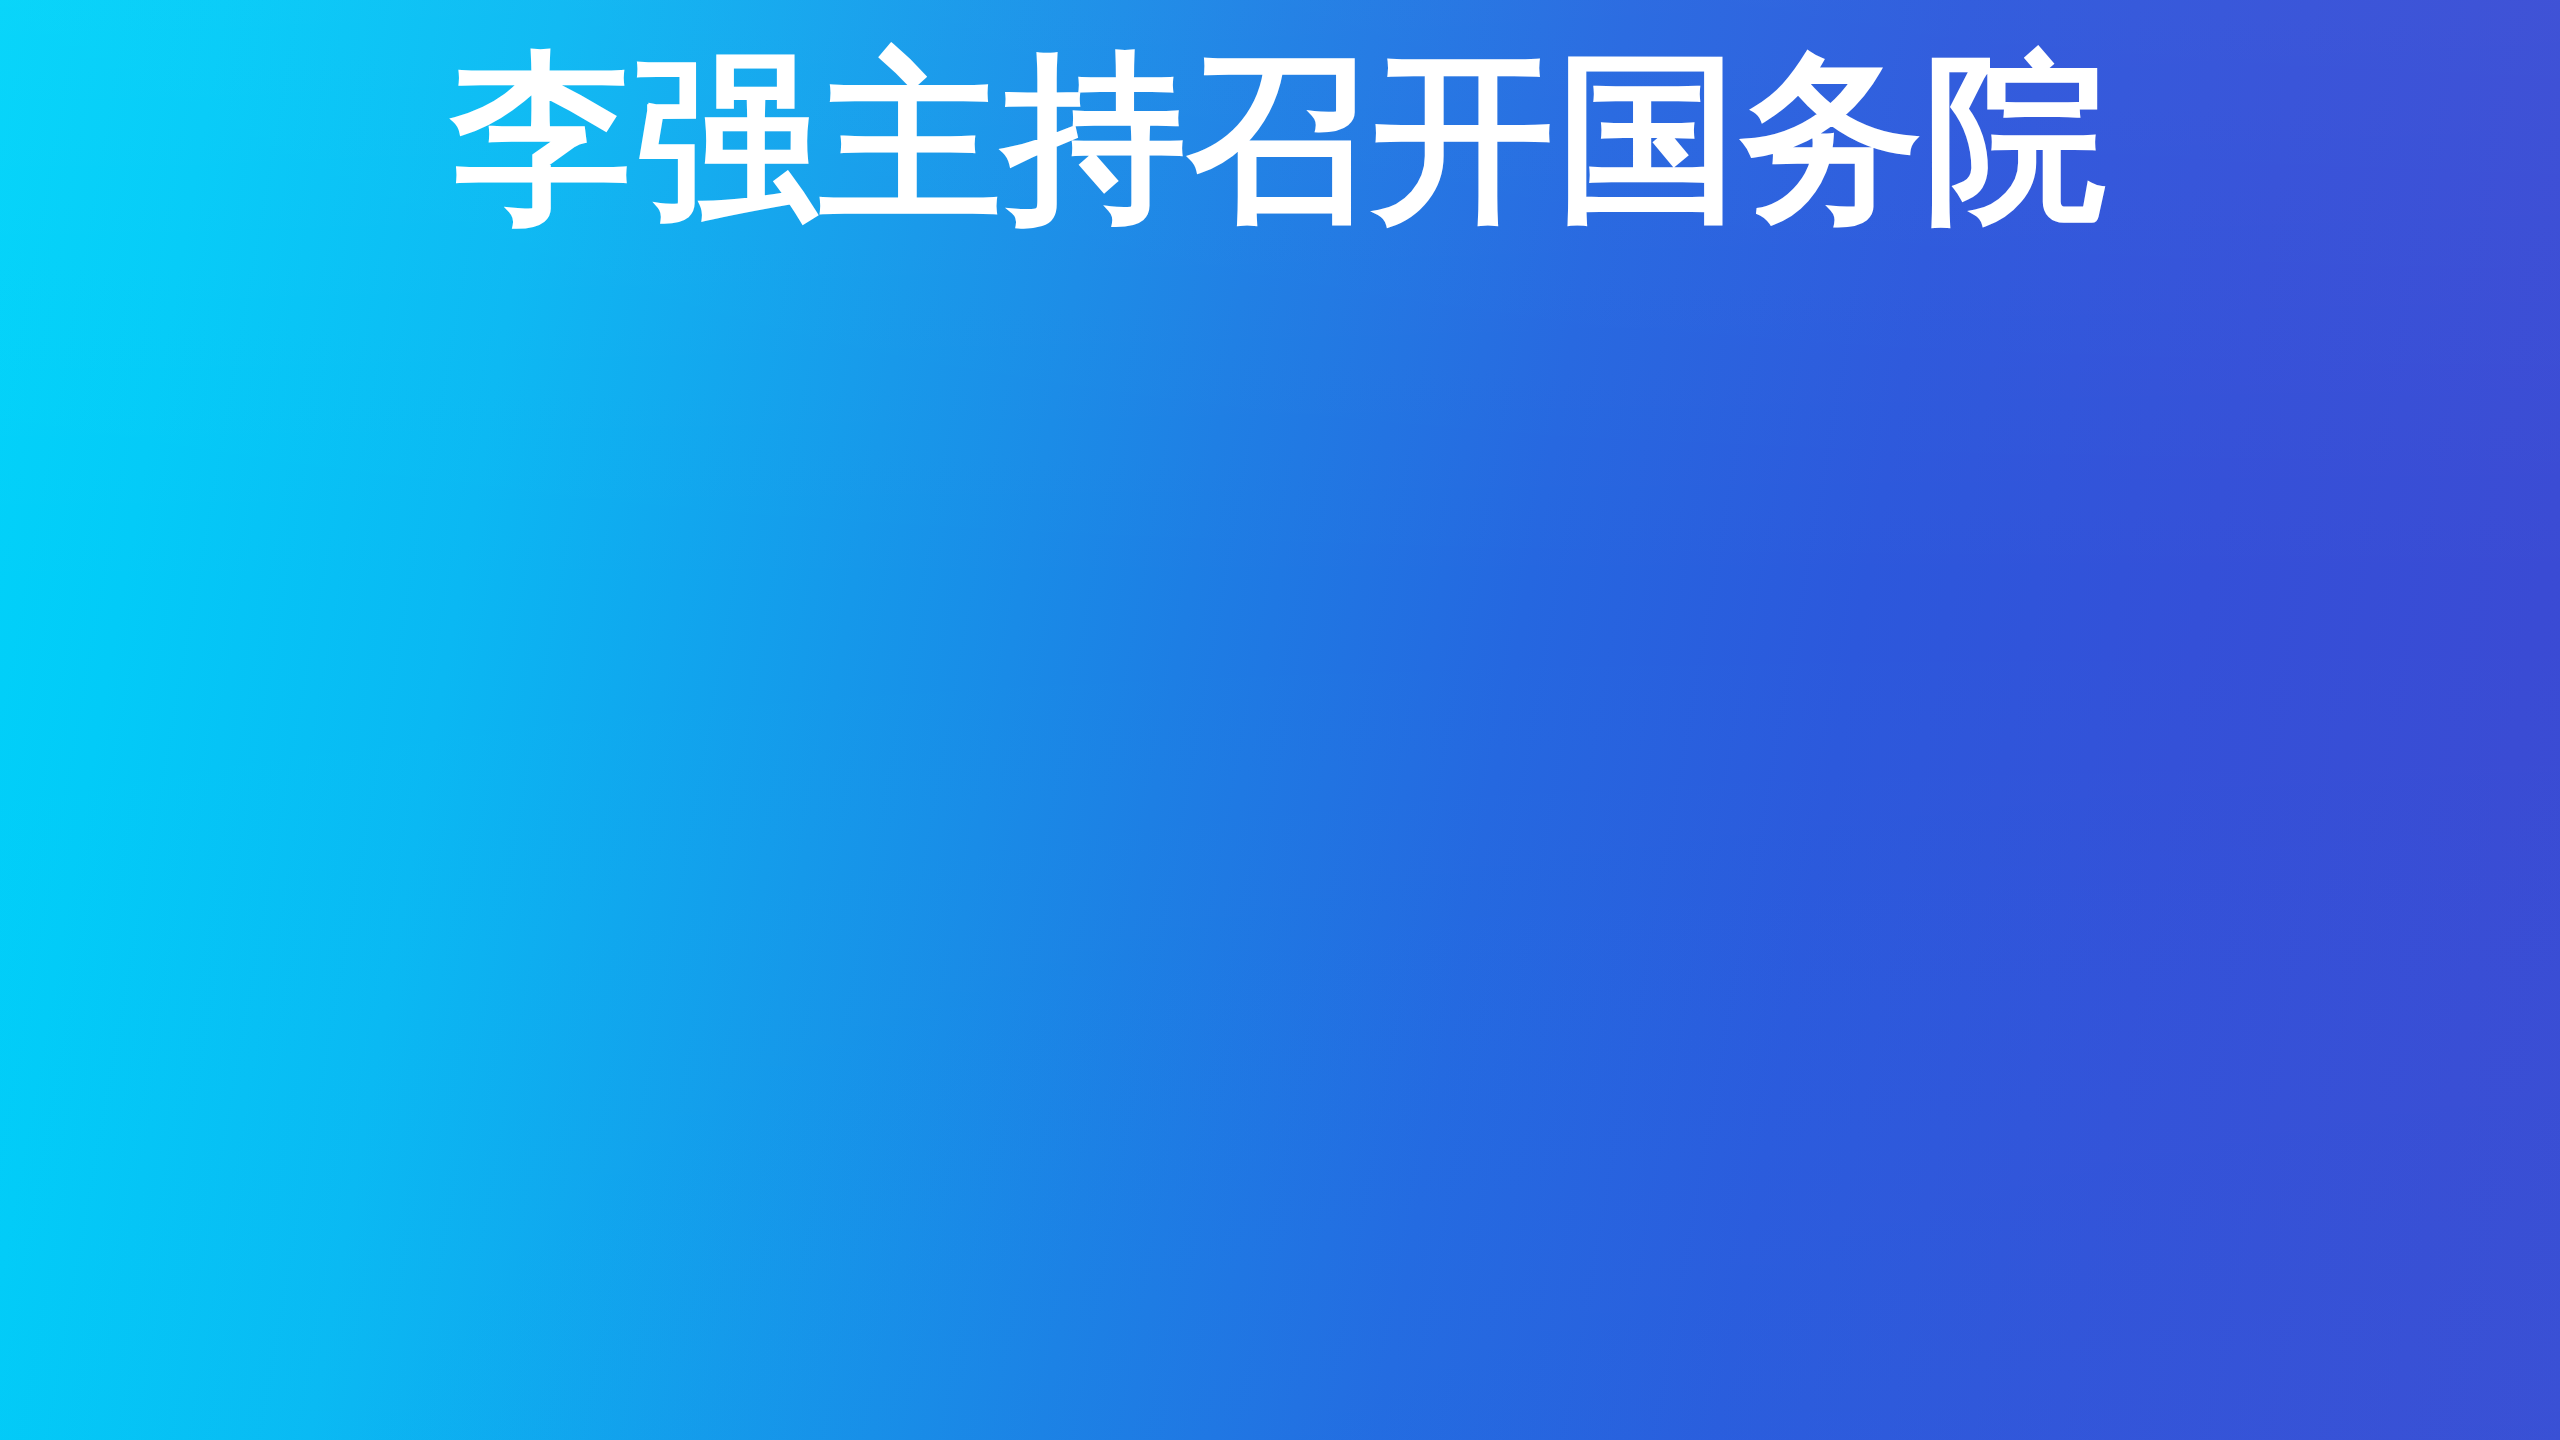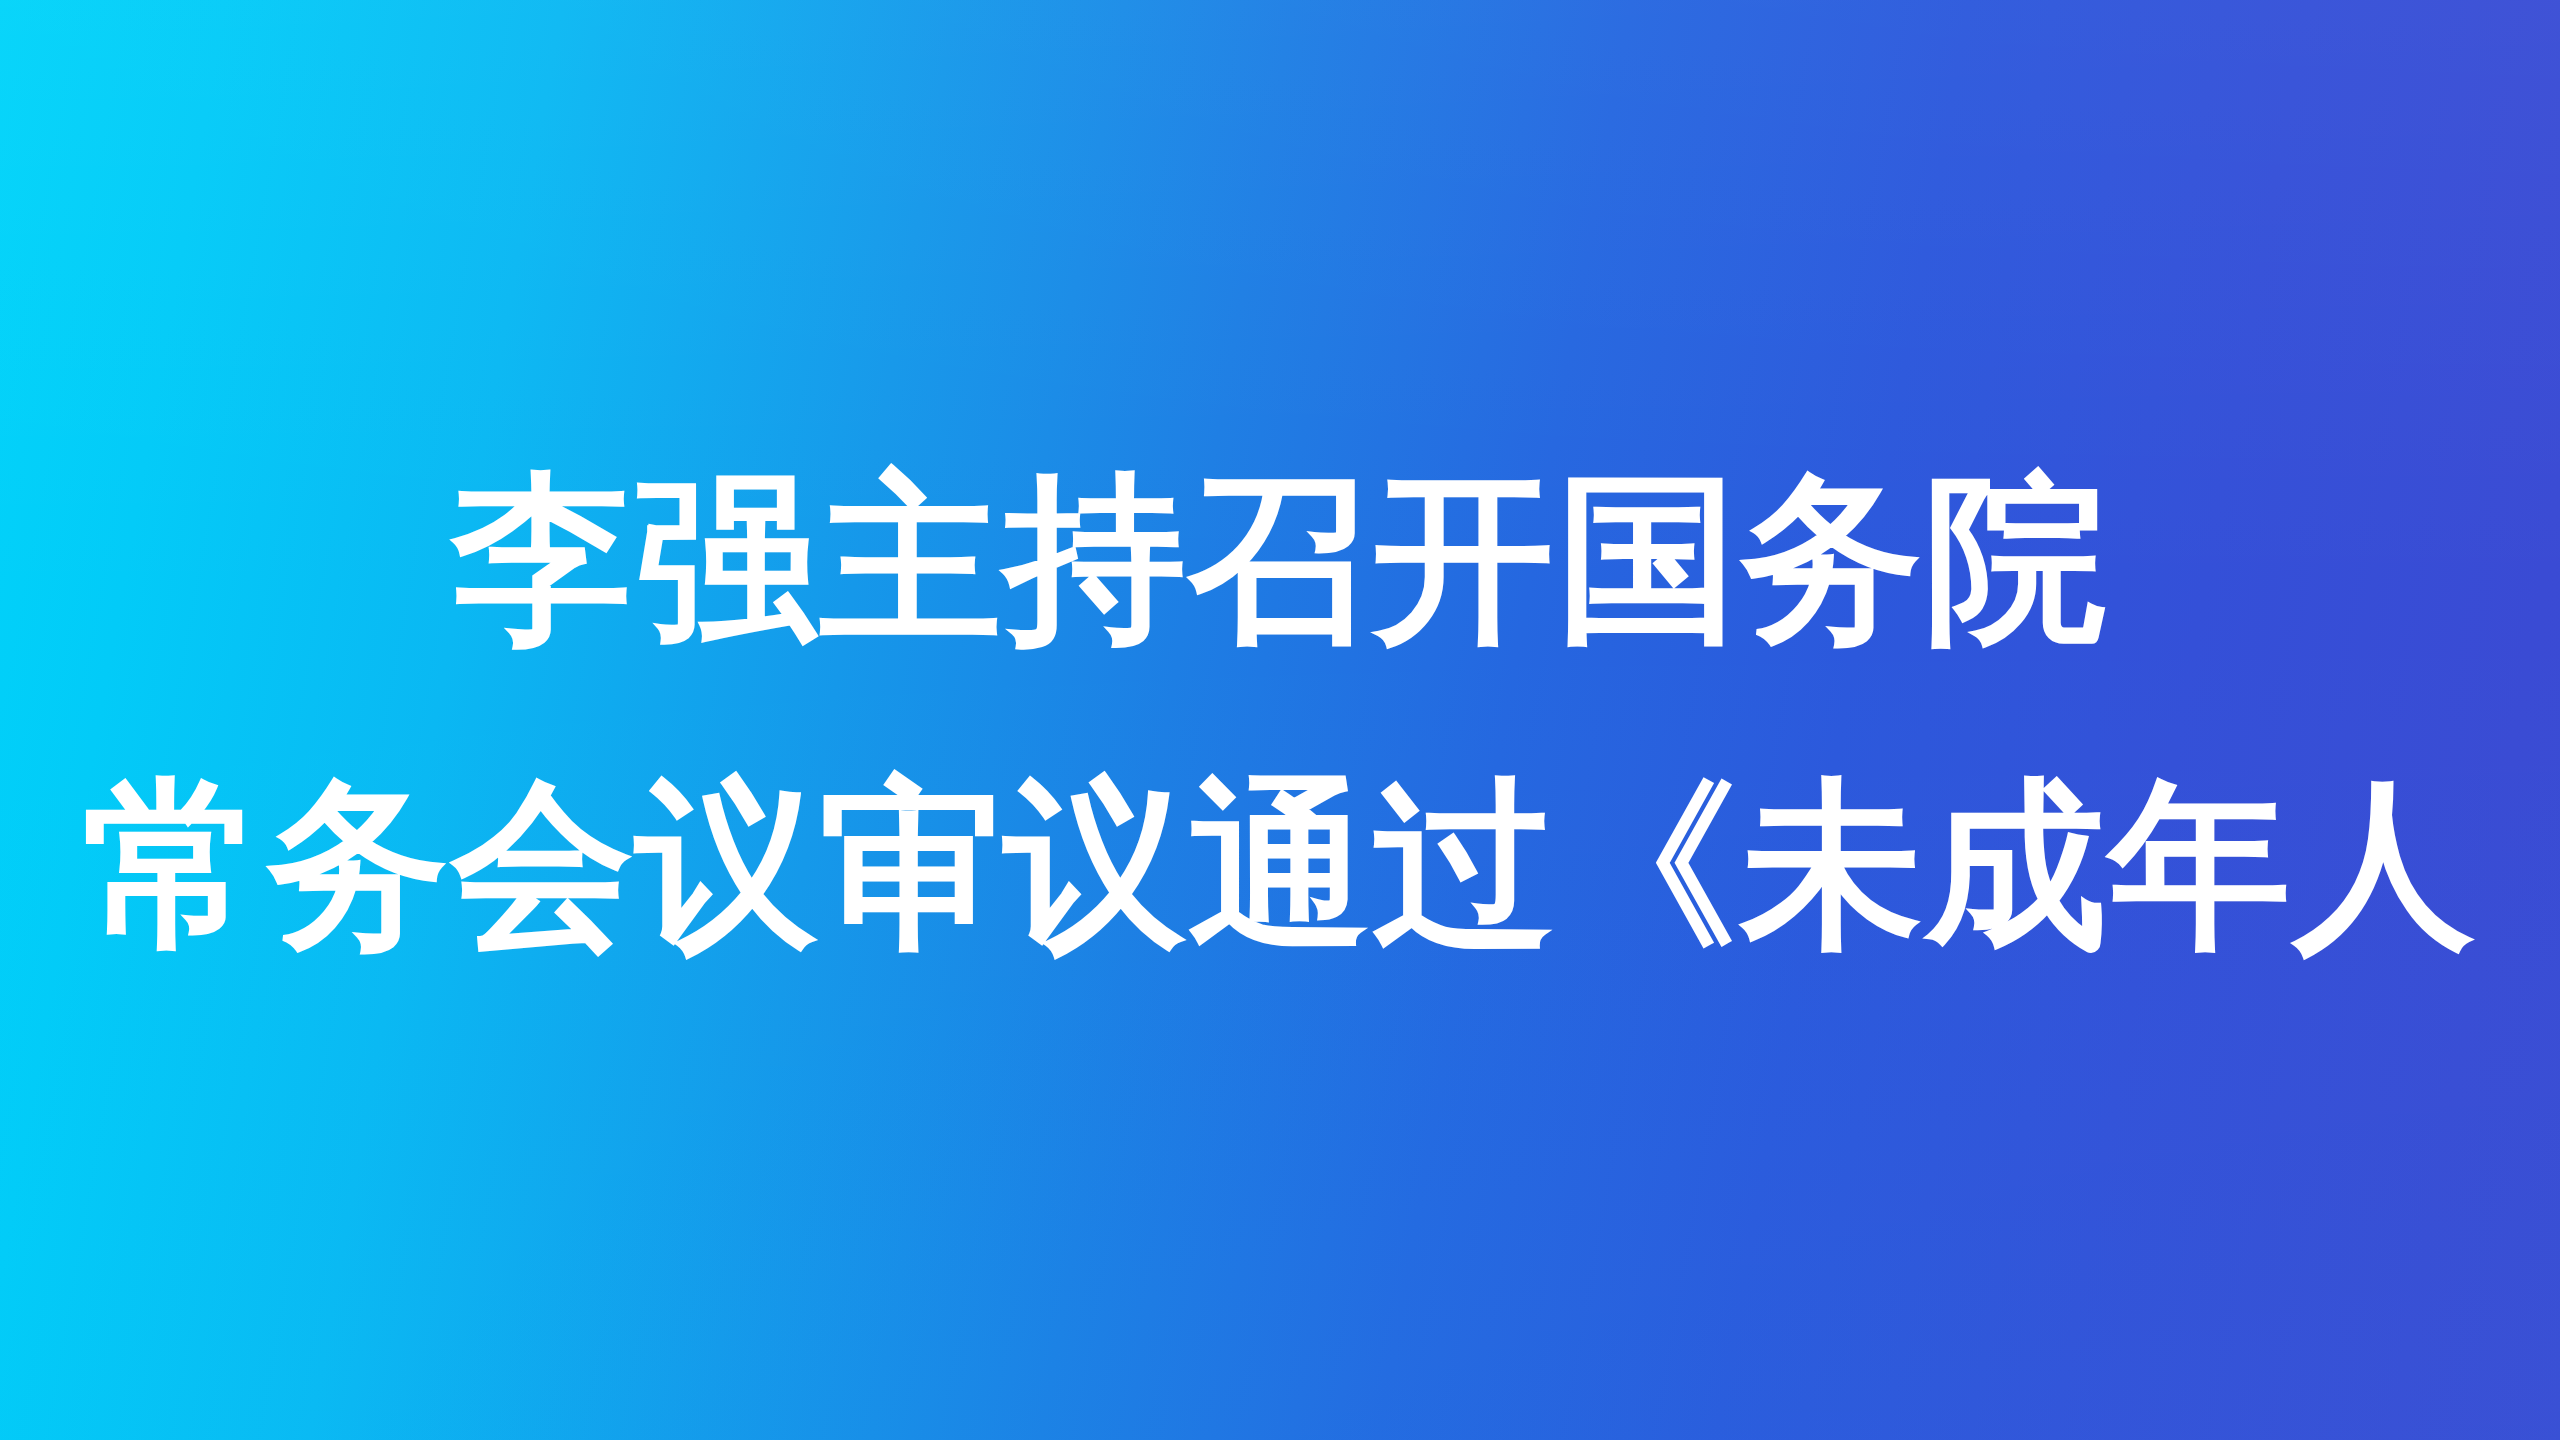--- a/index.html
+++ b/index.html
@@ -45,21 +45,20 @@
 
   #headline {
     position: absolute;
     left: 0;
     right: 0;
     top: 0;
     height: 1440px;
     display: flex;
     flex-direction: column;
     align-items: center;
-    justify-content: center;
     z-index: 2;
     border-radius: 13px;
   }
 
   .line {
     color: #ffffff;
     font-weight: 700;
     font-size: 182px;
     line-height: 1.68;
     letter-spacing: 0.012em;
@@ -72,16 +71,15 @@
   .line-2 { }
   .line-3 { }
 </style>
 </head>
 <body>
 
 <div id="poster">
 
   <div id="headline">
     <div class="line line-1">李强主持召开国务院</div>
-    <div class="line line-2">常务会议审议通过《未成年人</div>
   </div>
 
 </div>
 
 </body></html>

